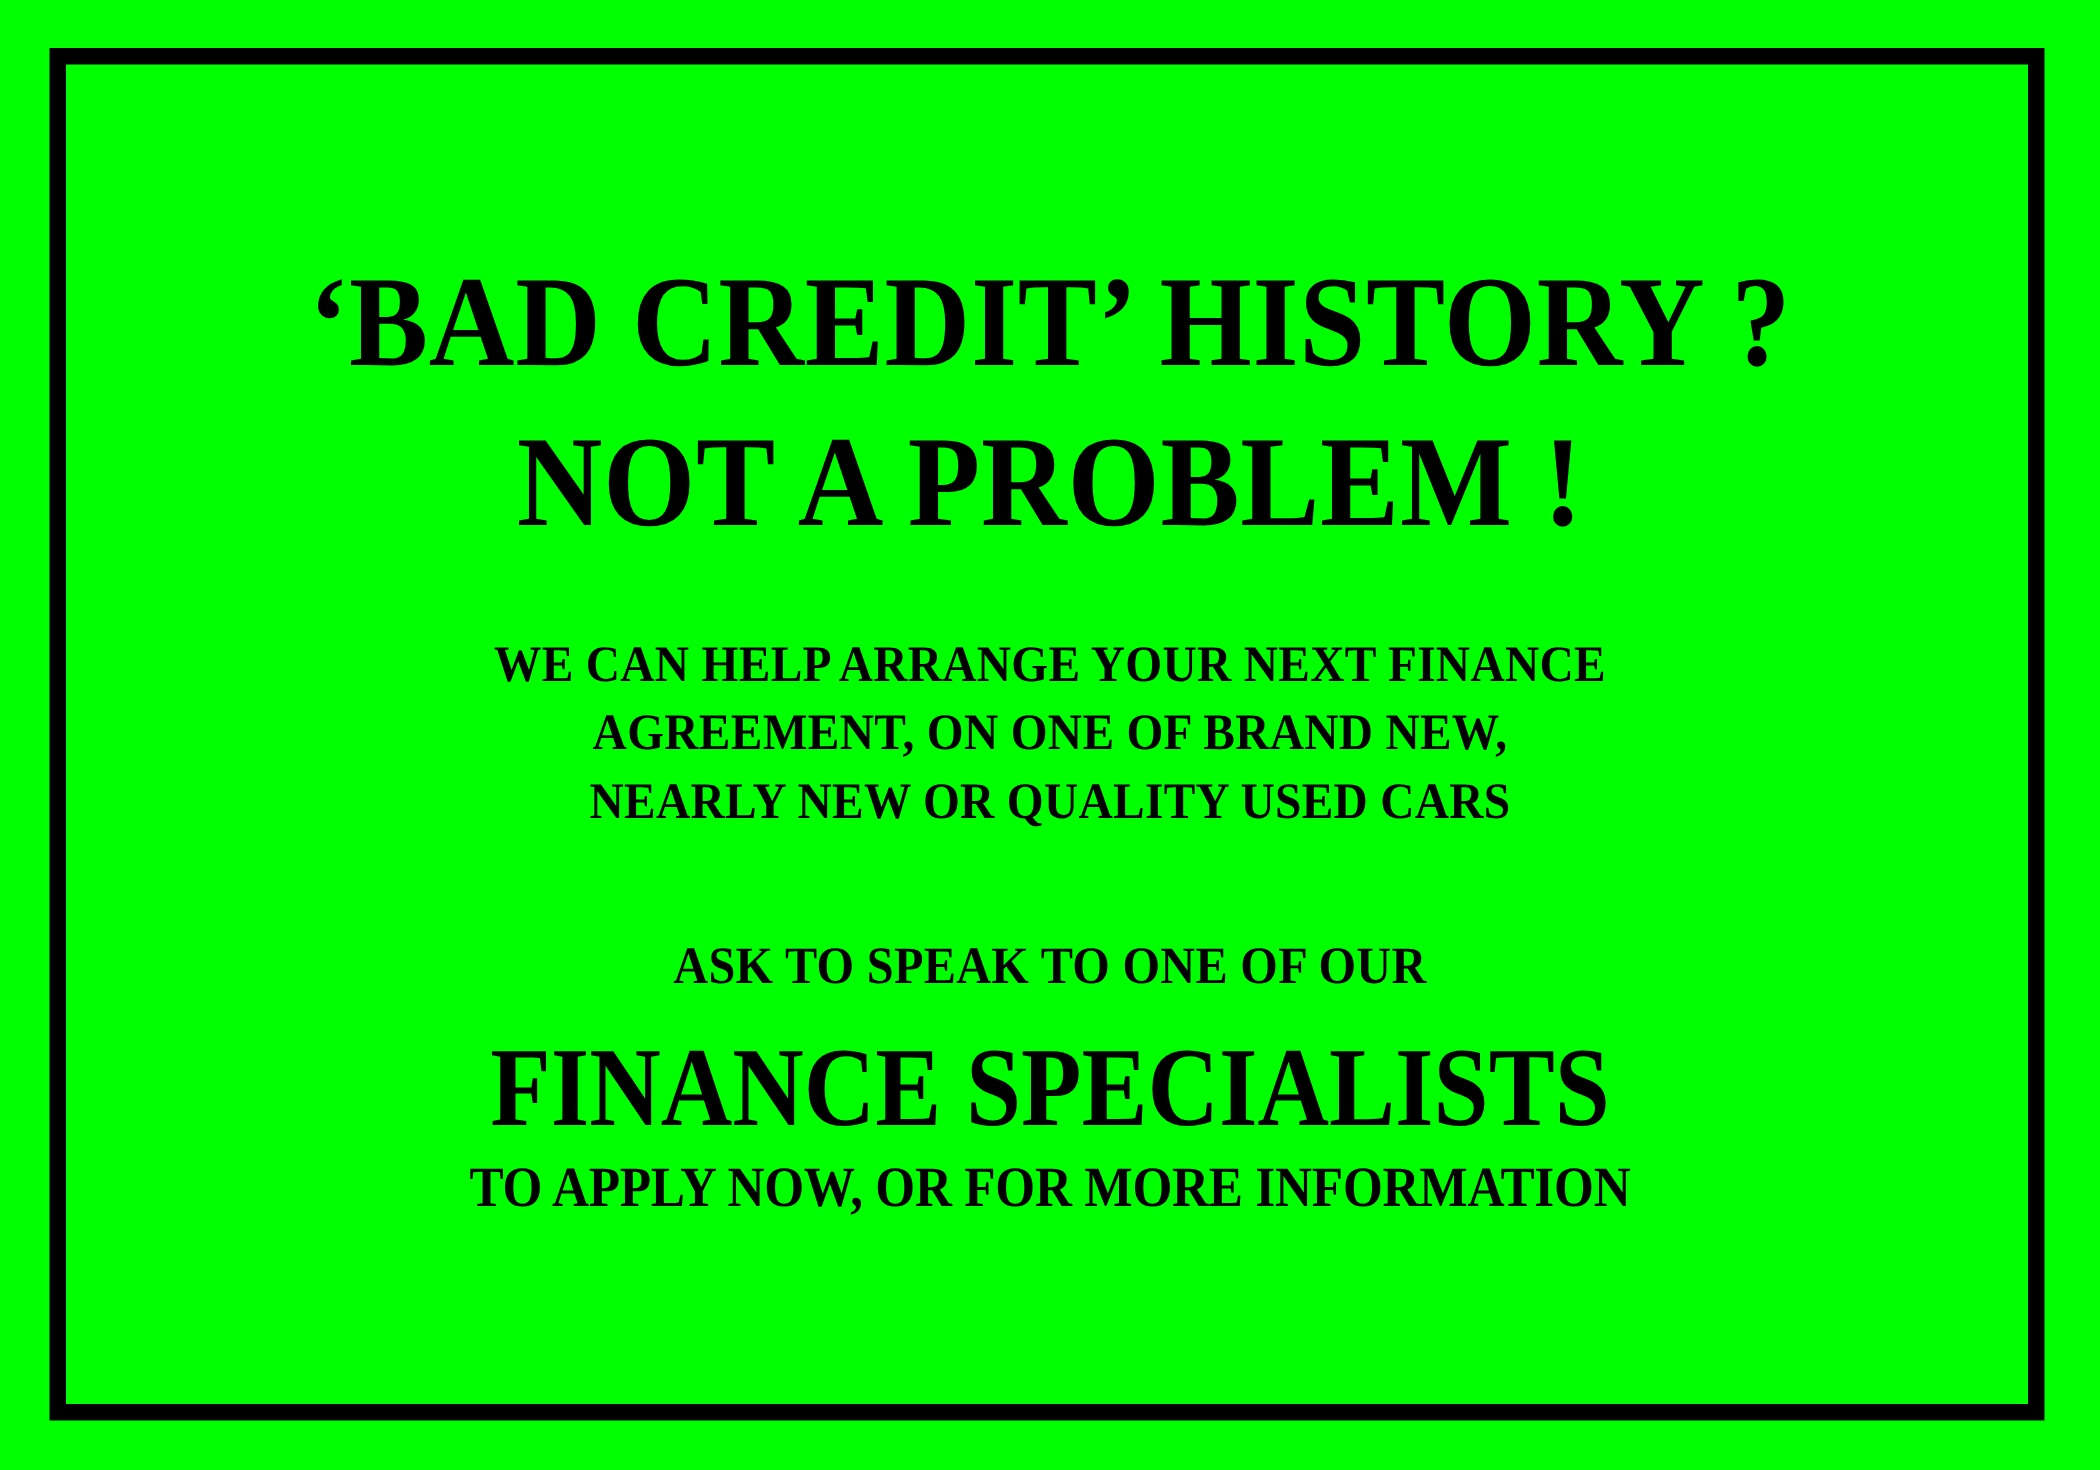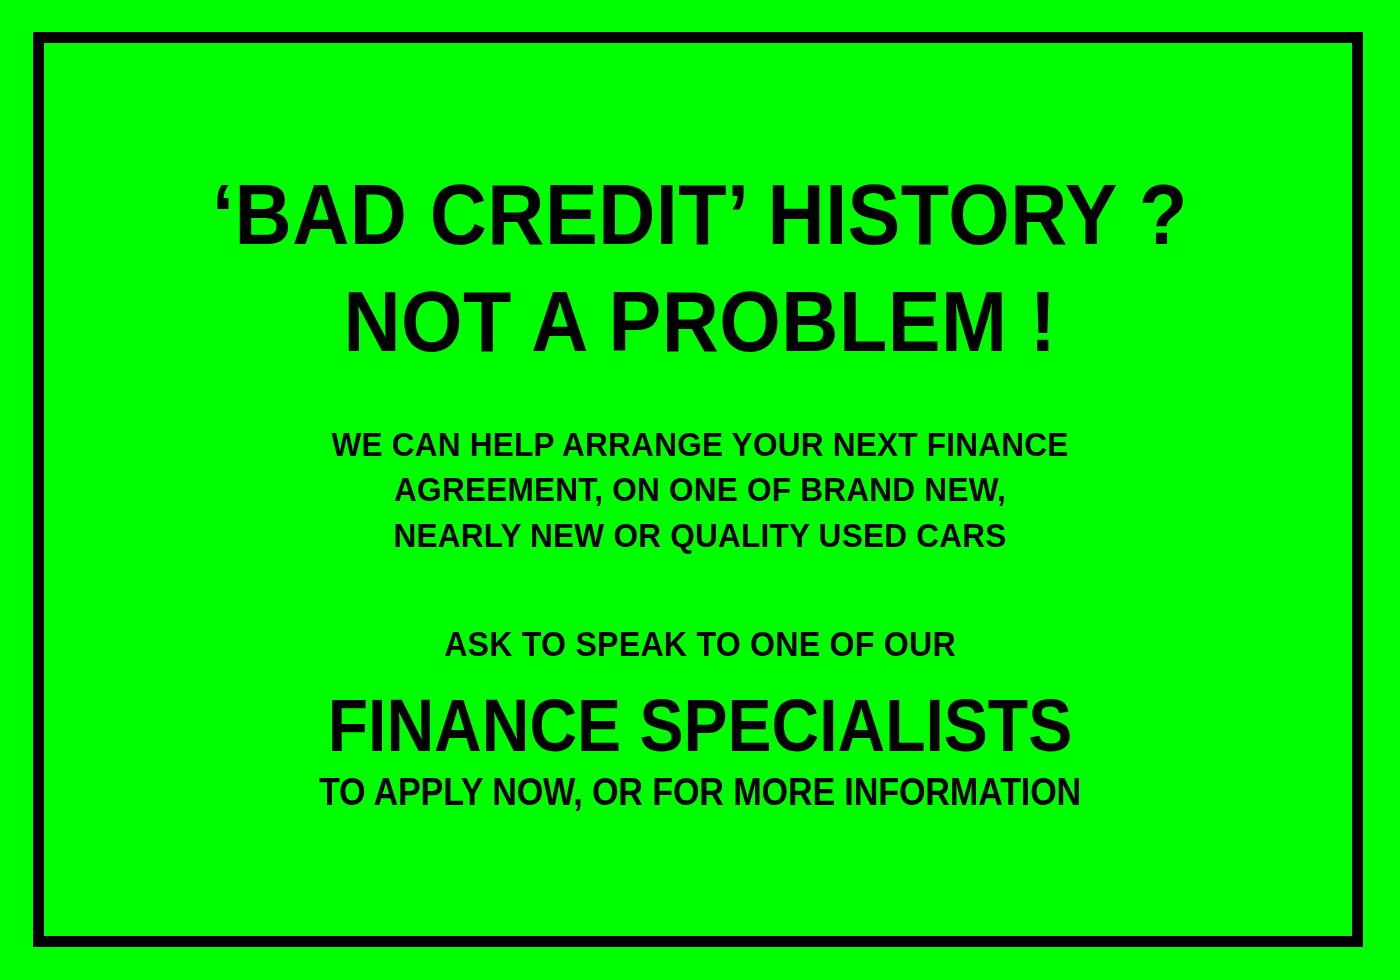--- a/index.html
+++ b/index.html
@@ -31,20 +31,21 @@
   }
 
   #content {
     position: absolute;
     left: 0;
     top: 0;
     width: 1400px;
     height: 980px;
     text-align: center;
     color: #000000;
+    font-family: Liberation Serif, serif;
   }
 
   .line {
     width: 100%;
     text-align: center;
     white-space: nowrap;
     color: #000000;
     font-weight: 700;
     line-height: 1;
   }

